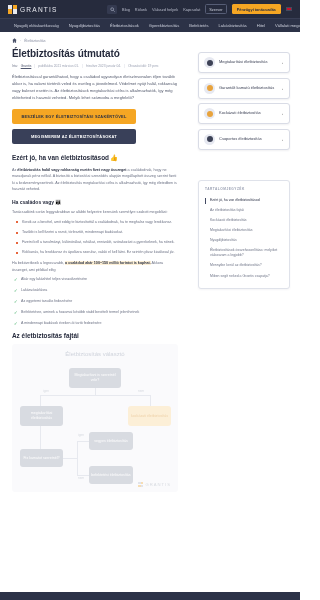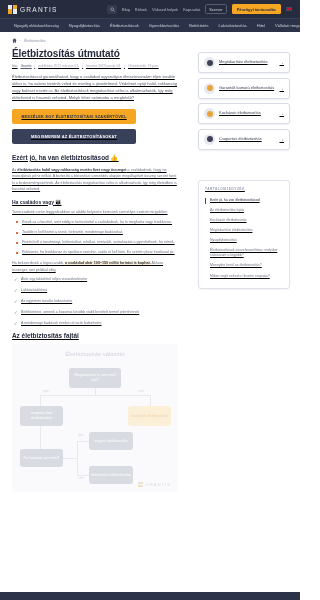--- a/index.html
+++ b/index.html
@@ -68,21 +68,21 @@
 
   
   .crumbs {
     display: flex; align-items: center; gap: 3px;
     padding: 6px 12px 3px 12px; background: #fff;
   }
   .crumbs .home { width: 5px; height: 5px; fill: #4a5169; }
   .crumbs span { font-size: 3.6px; color: #8a90a3; }
 
   
-  .page { display: flex; padding: 0 10px; gap: 20px; text-decoration: underline; }
+  .page { display: flex; padding: 0 10px; gap: 20px; }
   .col-main { width: 168px; }
   .col-side { width: 112px; padding-top: 2px; }
 
   .h1 {
     font-size: 10px; font-weight: 700; color: #252a3c;
     margin: 2px 0 5px 2px; letter-spacing: -.1px;
   }
 
   .meta {
     display: flex; align-items: center; gap: 3px; flex-wrap: nowrap;

